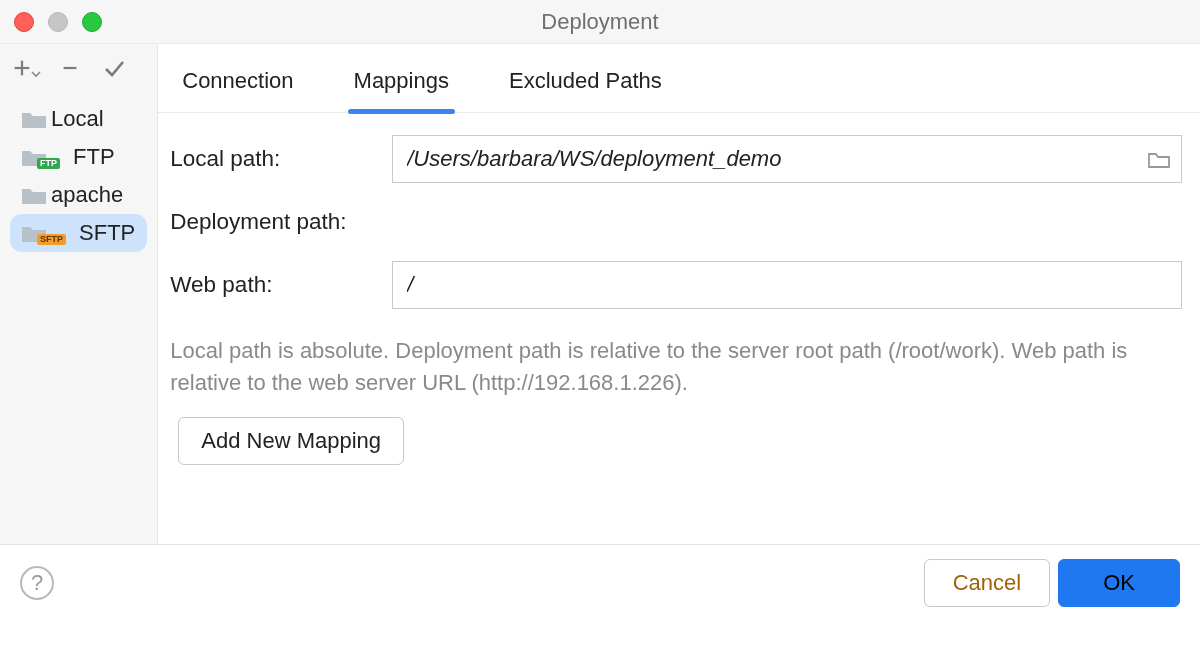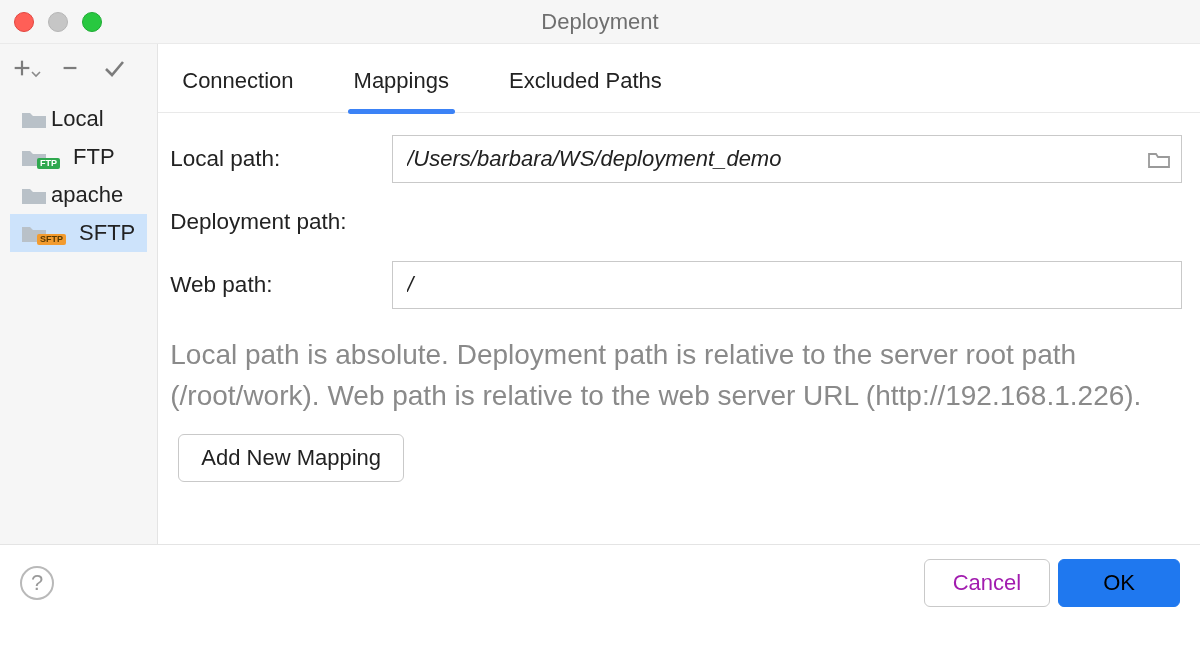--- a/index.html
+++ b/index.html
@@ -67,21 +67,21 @@
     display: flex; flex-direction: column;
   }
   .server-item {
     display: flex; align-items: center;
     padding: 6px 12px 6px 20px;
     gap: 3px;
     cursor: default;
   }
   .server-item.selected {
     background: #cde3fb;
-    border-radius: 0;
+    border-radius: 12px;
     margin: 0 10px;
     padding-left: 10px;
   }
   .server-item.selected .server-label { font-weight: 400; }
   .server-label { font-size: 22px; color: #222; }
   .folder-icon { width: 28px; height: 20px; display: inline-flex; align-items: center; justify-content: center; }
   .badge {
     display: inline-block;
     font-size: 9px;
     font-weight: 700;
@@ -155,21 +155,21 @@
     position: absolute;
     right: 6px; top: 50%; transform: translateY(-50%);
     width: 34px; height: 34px;
     display: flex; align-items: center; justify-content: center;
     color: #9a9a9a;
     border-radius: 4px;
     cursor: default;
   }
   .help-text {
     color: #8a8a8a;
-    font-size: 28px;
+    font-size: 22px;
     line-height: 1.45;
     margin: 2px 6px 18px 0;
   }
   .add-mapping-btn {
     font-size: 22px;
     padding: 10px 22px;
     border: 1px solid #c9c9c9;
     border-radius: 6px;
     background: #fff;
     color: #222;
@@ -192,21 +192,21 @@
     font-size: 22px;
   }
   .footer-spacer { flex: 1 1 auto; }
   .btn {
     font-size: 22px;
     height: 48px;
     padding: 0 28px;
     border-radius: 6px;
     border: 1px solid #c9c9c9;
     background: #fff;
-    color: #a21caf;
+    color: #a16207;
     margin-left: 18px;
     cursor: default;
   }
   .btn-primary {
     background: #1f78ef;
     border-color: #1f78ef;
     color: #000000;
     padding: 0 44px;
     margin-left: 8px;
   }

